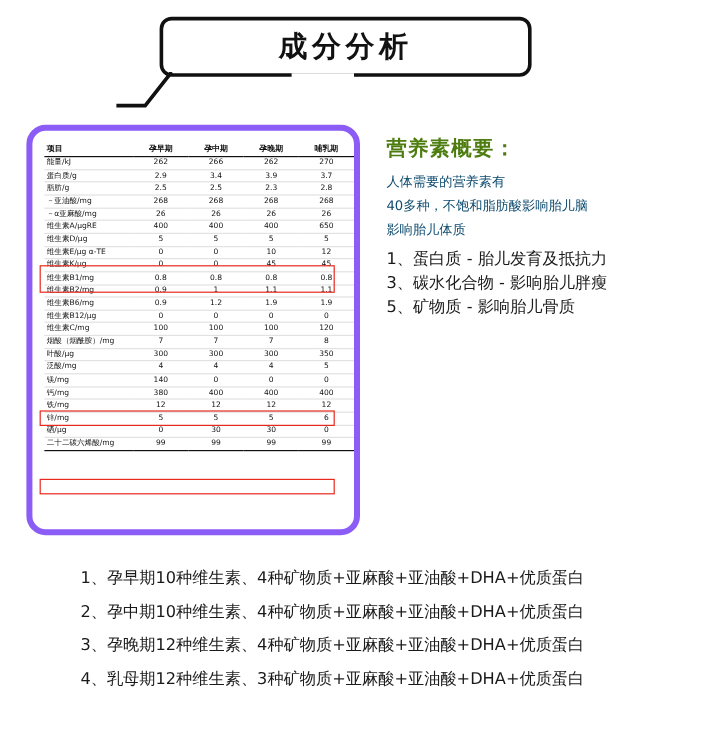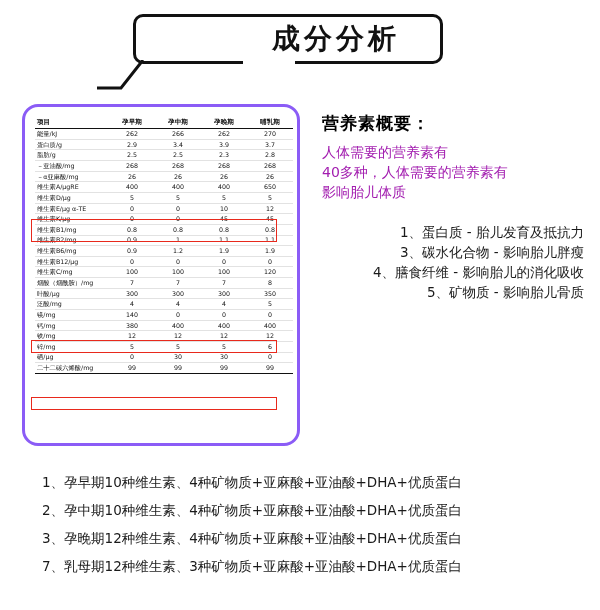--- a/index.html
+++ b/index.html
@@ -26,37 +26,36 @@
   
   #title-notch{
     position:absolute;
     left:110px;bottom:-3px;
     width:52px;height:6px;
     background:#fff;
   }
   #title-text{
     position:absolute;left:0;top:0;width:310px;height:50px;
     line-height:50px;text-align:center;
-    font-size:28px;font-weight:bold;letter-spacing:4px;
+    font-size:24px;font-weight:bold;letter-spacing:4px;
     color:#111;
-    padding-left:48px;
   }
   
   #title-pointer{
     position:absolute;
     left:96px;top:60px;
     width:48px;height:30px;
   }
   
   #table-panel{
     position:absolute;
     left:22px;top:104px;
     width:278px;height:342px;
     box-sizing:border-box;
-    border:3px solid #8b5cf6;
+    border:5px solid #8b5cf6;
     border-radius:16px;
     background:#fff;
   }
   #nutrition-table{
     position:absolute;
     left:10px;top:10px;
     width:258px;
     border-collapse:collapse;
     font-size:6.3px;
     color:#111;
@@ -86,49 +85,49 @@
   #hl-vite{left:6px;top:112px;width:246px;height:23px;}
   #hl-iron{left:6px;top:233px;width:246px;height:13px;}
   #hl-se{left:6px;top:290px;width:246px;height:13px;}
   
   #right-col{
     position:absolute;
     left:322px;top:112px;
     width:262px;
   }
   #right-title{
-    font-size:17px;font-weight:bold;color:#000000;
+    font-size:17px;font-weight:bold;color:#4d7c0f;
     letter-spacing:1px;
     margin-bottom:7px;
   }
   .rline{
-    font-size:14px;
+    font-size:11px;
     line-height:20px;
-    color:#a21caf;
+    color:#0c4a6e;
   }
   #right-list{
-    margin-top:20px;
-    text-align:right;
+    margin-top:4px;
   }
   .rli{
     font-size:13.5px;
     line-height:20px;
     color:#1a1a1a;
   }
   
   #bottom-list{
     position:absolute;
     left:42px;top:468px;
     width:520px;
   }
   .bli{
     font-size:13.5px;
     line-height:28px;
     color:#1a1a1a;
     white-space:nowrap;
+    margin-left:25px;
   }
 </style>
 </head>
 <body>
 
 <div id="title-wrap">
   <div id="title-box"></div>
   <div id="title-notch"></div>
   <div id="title-text">成分分析</div>
 </div>
@@ -313,28 +312,27 @@
   </table>
 
   <div class="hl" id="hl-vite"></div>
   <div class="hl" id="hl-iron"></div>
   <div class="hl" id="hl-se"></div>
 </div>
 
 <div id="right-col">
   <div id="right-title">营养素概要：</div>
   <div class="rline">人体需要的营养素有</div>
-  <div class="rline">40多种，人体需要的营养素有</div>
+  <div class="rline">40多种，不饱和脂肪酸影响胎儿脑</div>
   <div class="rline">影响胎儿体质</div>
   <div id="right-list">
       <div class="rli">1、蛋白质 - 胎儿发育及抵抗力</div>
       <div class="rli">3、碳水化合物 - 影响胎儿胖瘦</div>
-      <div class="rli">4、膳食纤维 - 影响胎儿的消化吸收</div>
       <div class="rli">5、矿物质 - 影响胎儿骨质</div>
     </div>
 </div>
 
 <div id="bottom-list">
     <div class="bli">1、孕早期10种维生素、4种矿物质+亚麻酸+亚油酸+DHA+优质蛋白</div>
     <div class="bli">2、孕中期10种维生素、4种矿物质+亚麻酸+亚油酸+DHA+优质蛋白</div>
     <div class="bli">3、孕晚期12种维生素、4种矿物质+亚麻酸+亚油酸+DHA+优质蛋白</div>
-    <div class="bli">7、乳母期12种维生素、3种矿物质+亚麻酸+亚油酸+DHA+优质蛋白</div>
+    <div class="bli">4、乳母期12种维生素、3种矿物质+亚麻酸+亚油酸+DHA+优质蛋白</div>
   </div>
 
 </body></html>

